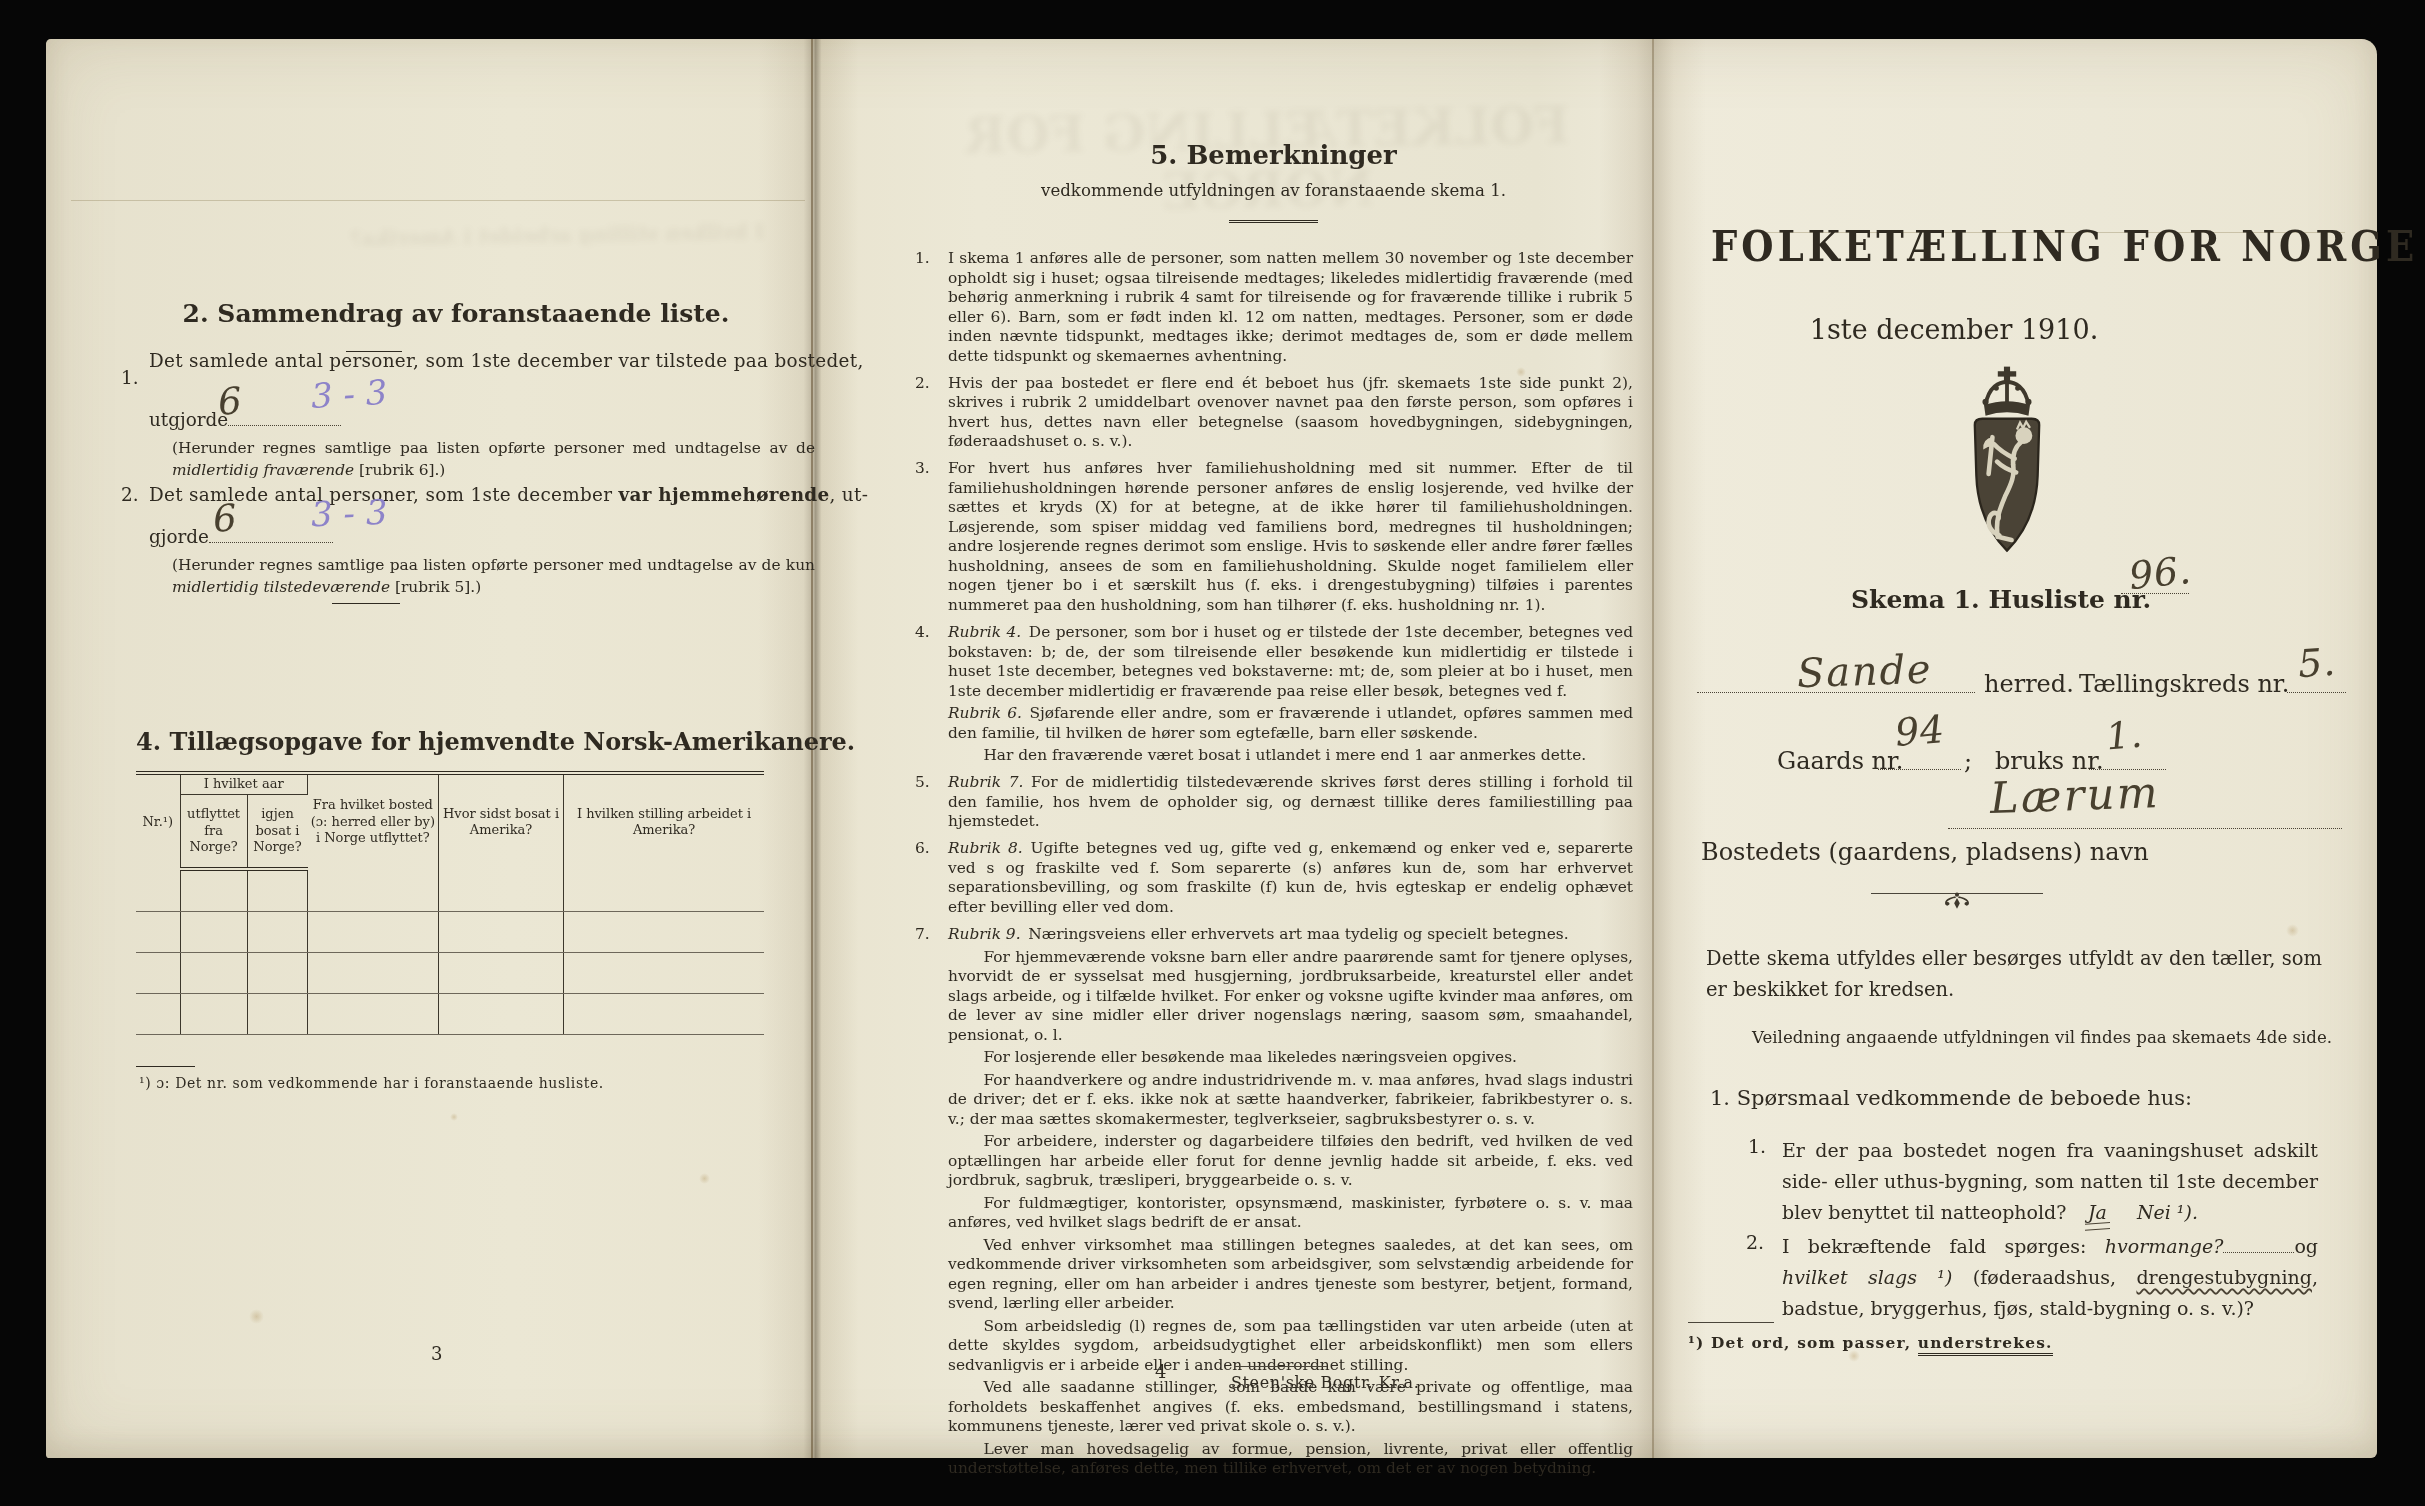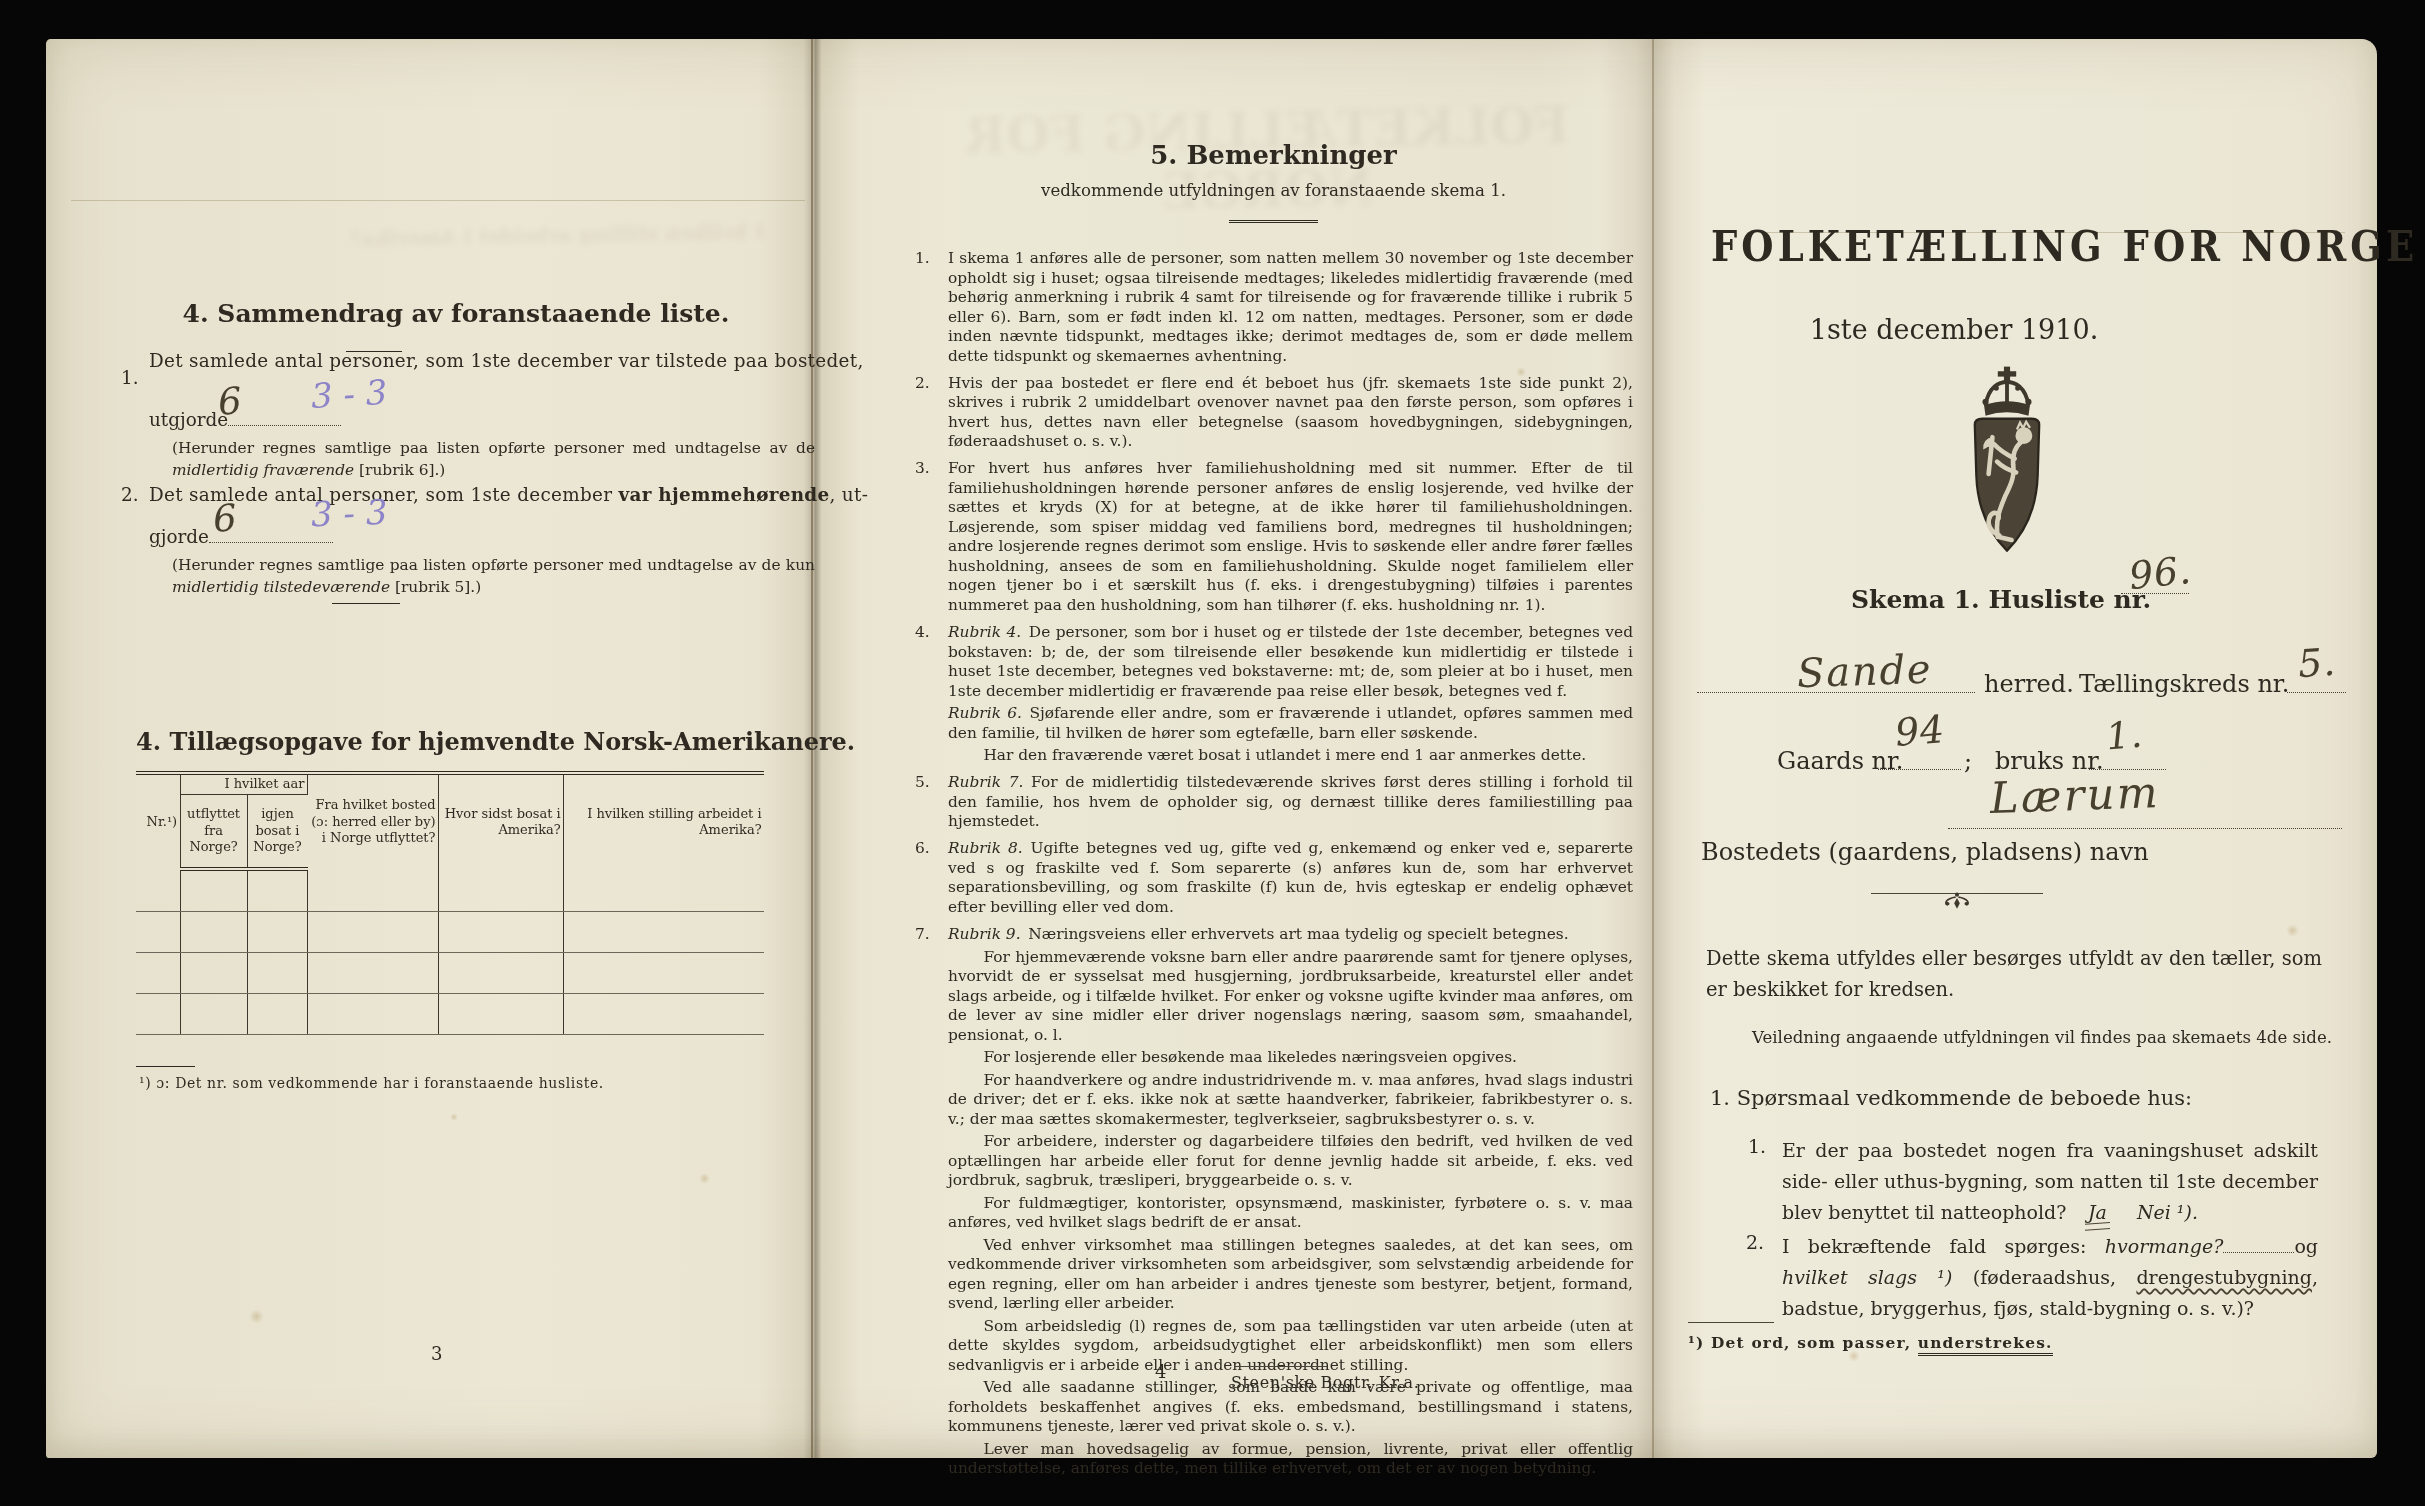--- a/index.html
+++ b/index.html
@@ -41,21 +41,21 @@
     font-weight:bold;color:#6a5f45;pointer-events:none;}
   .spot{position:absolute;border-radius:50%;background:radial-gradient(circle,rgba(150,110,40,.25),rgba(150,110,40,0) 70%);}
 
   
   .note{font-size:15.4px;line-height:22px;}
   
   table.amtab{border-collapse:collapse;table-layout:fixed;width:628px;}
   table.amtab th{font-weight:normal;font-size:13px;line-height:16.6px;text-align:center;vertical-align:middle;padding:1.2px 2.4px;}
   table.amtab th,table.amtab td{border-right:1.2px solid #3c372c;}
   table.amtab th:last-child,table.amtab td:last-child{border-right:none;}
-  table.amtab thead tr:first-child th{border-top:4.1px double #2f2a21;text-align:right;}
+  table.amtab thead tr:first-child th{border-top:4.1px double #2f2a21;}
   table.amtab thead th{border-bottom:none;}
   table.amtab thead tr:last-child th{border-bottom:4.1px double #2f2a21;}
   table.amtab th.grp{border-bottom:1.2px solid #3c372c !important;}
   table.amtab tbody td{height:38px;border-bottom:1.2px solid #6d675a;}
   table.amtab tbody tr:last-child td{border-bottom:1.2px solid #6d675a;}
 
   
   #bemerk-list{font-size:15.4px;line-height:19.5px;}
   .mi{position:relative;padding-left:33px;margin-bottom:7.7px;}
   .mi-num{position:absolute;left:0;top:0;width:25px;text-align:left;}
@@ -86,21 +86,21 @@
 <div class="spot" style="left:1516px;top:367px;width:9.5px;height:9.5px;"></div>
 <div class="spot" style="left:2286px;top:924px;width:13px;height:13px;"></div>
 <div class="spot" style="left:1848px;top:1350px;width:12px;height:12px;"></div>
 <div class="spot" style="left:450px;top:1113px;width:8.3px;height:8.3px;"></div>
 
 <div class="ghost" style="left:912px;top:101px;width:711px;font-size:50px;text-align:center;">FOLKETÆLLING FOR NORGE</div>
 <div class="ghost" style="left:142px;top:225px;width:622px;font-size:20px;opacity:.09;">I hvilken stilling arbeidet i Amerika?</div>
 <div class="faint" style="left:71px;top:200px;width:734px;"></div>
 <div class="faint" style="left:1747px;top:232px;width:598px;"></div>
 
-<div class="t b ctr" style="left:148px;top:299px;width:616px;font-size:25px;position:absolute;">4.  Sammendrag av foranstaaende liste.</div>
+<div class="t b ctr" style="left:148px;top:299px;width:616px;font-size:25px;position:absolute;">2.  Sammendrag av foranstaaende liste.</div>
 <div class="rule" style="left:346px;top:351px;width:56px;"></div>
 
 <div class="t" style="left:121px;top:367px;font-size:18.4px;">1.</div>
 <div class="t" style="left:149px;top:350px;font-size:18.4px;letter-spacing:0.3px;">Det samlede antal personer, som 1ste december var tilstede paa bostedet,</div>
 <div class="t" style="left:149px;top:409px;font-size:18.4px;">
   <span>utgjorde</span><span class="dots" style="width:113px;"></span>
 </div>
 <div class="t hw" style="left:218px;top:380px;font-size:37px;transform:rotate(-4deg);">6</div>
 <div class="t hw-violet" style="left:311px;top:374px;font-size:34px;transform:rotate(-3deg);">3 - 3</div>
 <div class="blk note jst" style="left:172px;top:437px;width:643px;">

